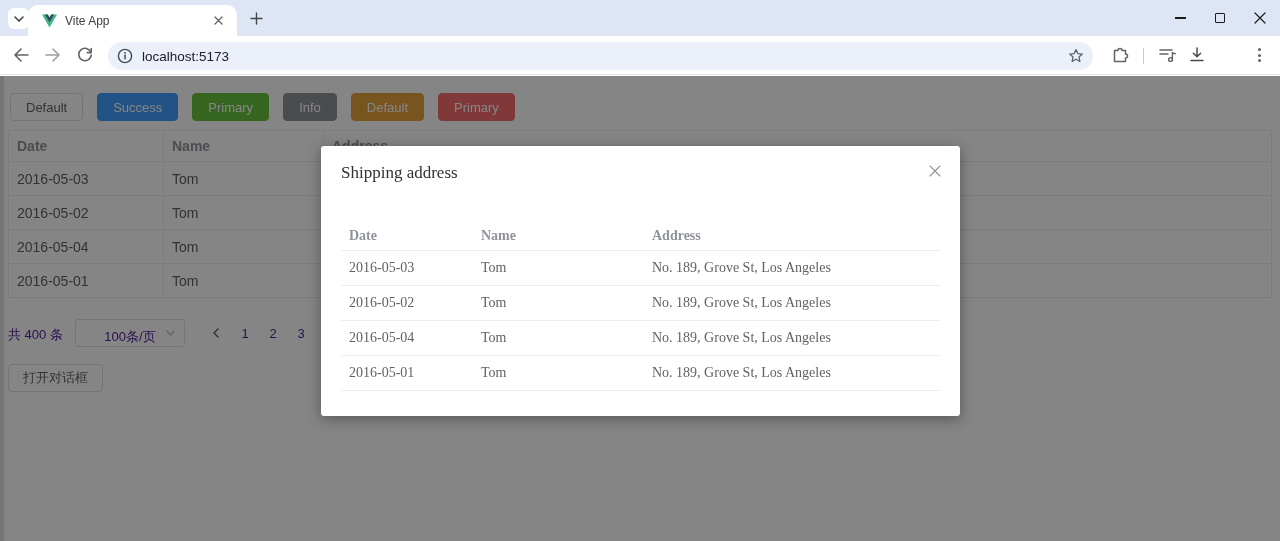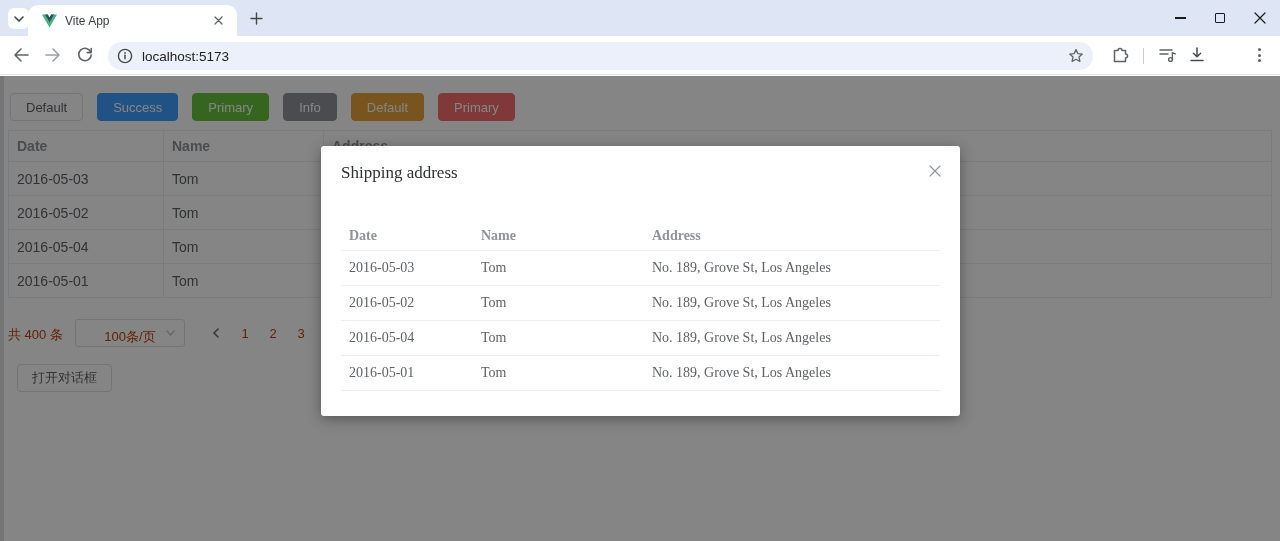--- a/index.html
+++ b/index.html
@@ -42,29 +42,29 @@
   .sliver { position:absolute; left:0; top:0; width:4px; height:100%; background:#dfe1e5; }
   .btnrow { position:absolute; left:10px; top:7px; display:flex; gap:14px; }
   .ebtn { height:28px; padding:0 15px; border-radius:4px; font-size:13px; display:inline-flex;
           align-items:center; border:1px solid transparent; cursor:pointer; font-family:inherit;margin-top:10px; }
 
   table { border-collapse:collapse; table-layout:fixed; font-size:14px; text-align:left; }
   .bgtable { position:absolute; left:8px; top:54px; width:1264px; }
   .bgtable th { height:31px; color:#909399; font-weight:bold; border:1px solid #ebeef5; padding-left:8px; background:#fff; }
   .bgtable td { height:34px; color:#606266; border:1px solid #ebeef5; padding-left:8px; }
 
-  .pager { position:absolute; left:8px; top:243px; width:400px; height:28px; font-size:13px; color:#c2410c;text-decoration:underline; }
+  .pager { position:absolute; left:8px; top:243px; width:400px; height:28px; font-size:13px; color:#4c1d95;text-decoration:underline; }
   .pg-total { position:absolute; left:0; top:7px; }
   .pg-size { position:absolute; left:67px; top:0; width:110px; height:28px; border:1px solid #dcdfe6;
              border-radius:3px; display:flex; align-items:flex-end; justify-content:center; background:#fff; }
   .pg-size svg { position:absolute; right:9px; top:10px; }
   .pg-prev { position:absolute; left:197px; top:0; width:22px; height:28px; display:flex; align-items:center; justify-content:center; }
   .pg-num { position:absolute; top:0; width:24px; height:28px; display:flex; align-items:center; justify-content:center; }
 
-  .open-btn { position:absolute; left:17px; top:288px; height:28px; padding:0 14px; border:1px solid #dcdfe6;
+  .open-btn { position:absolute; left:8px; top:288px; height:28px; padding:0 14px; border:1px solid #dcdfe6;
               border-radius:4px; font-size:13px; color:#606266; background:#fff; display:inline-flex; align-items:center; }
 
   .overlay { position:absolute; inset:0; background:rgba(0,0,0,0.48); }
 
   
   .dialog { position:absolute; left:321px; top:70px; width:639px; height:270px; background:#fff;
             border-radius:3px; box-shadow:0 3px 14px rgba(0,0,0,0.35);font-family:Liberation Serif, serif; }
   .dlg-title { position:absolute; left:20px; top:17px; font-size:17px; color:#303133; }
   .dlg-close { position:absolute; right:16px; top:16px; width:18px; height:18px;
                display:flex; align-items:center; justify-content:center; }

